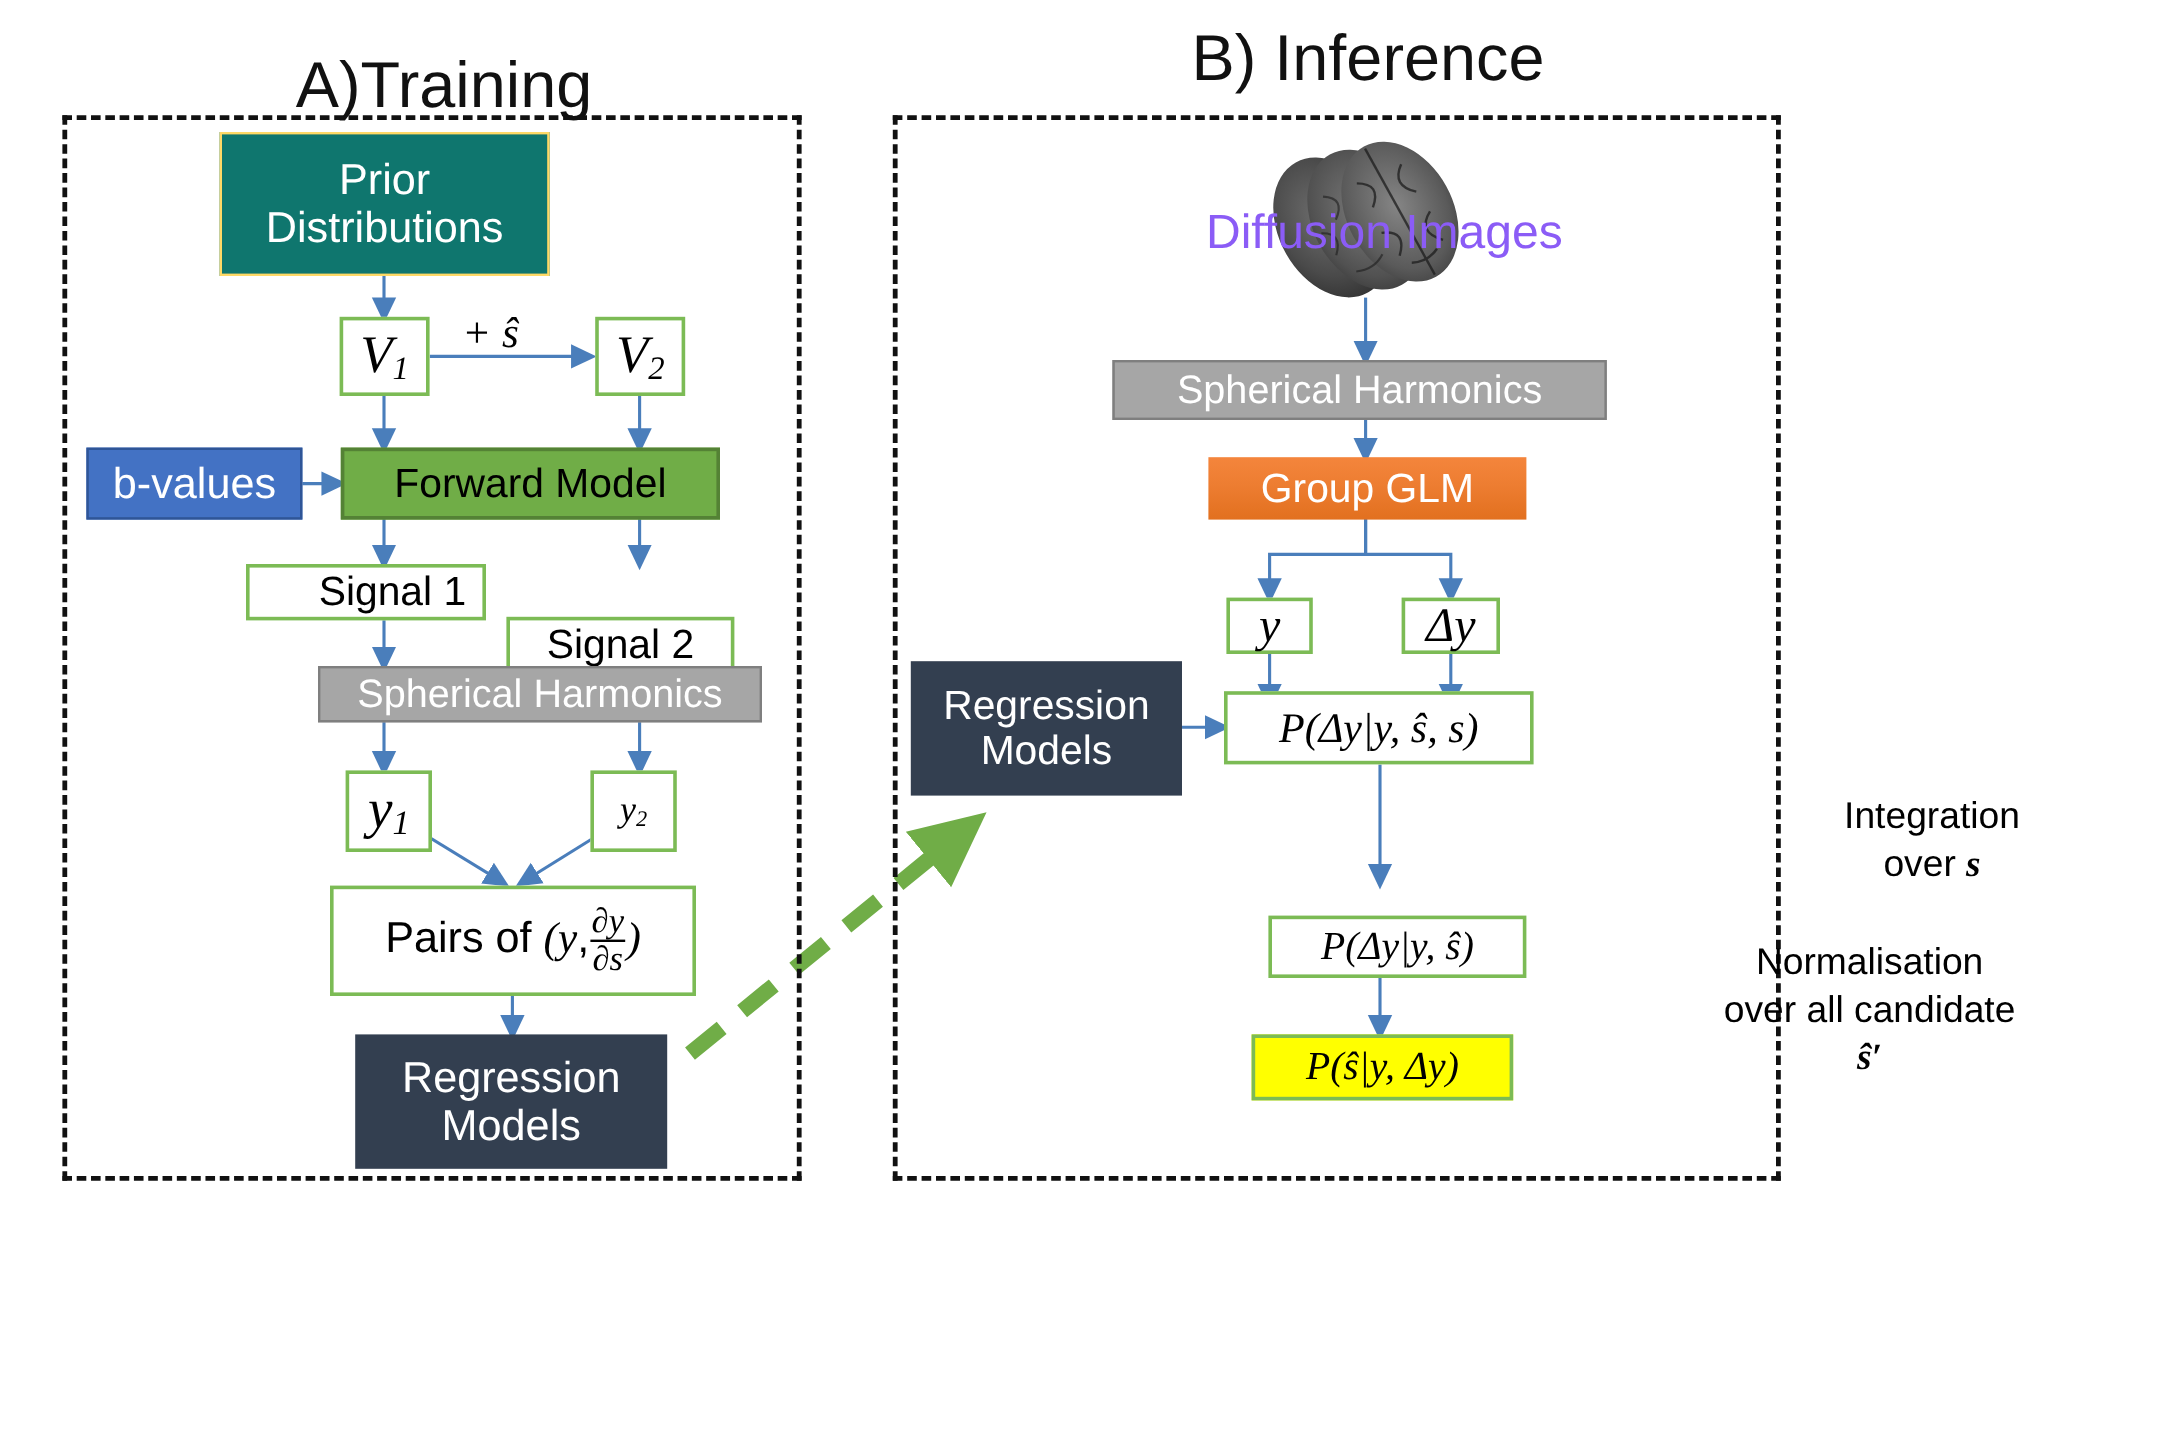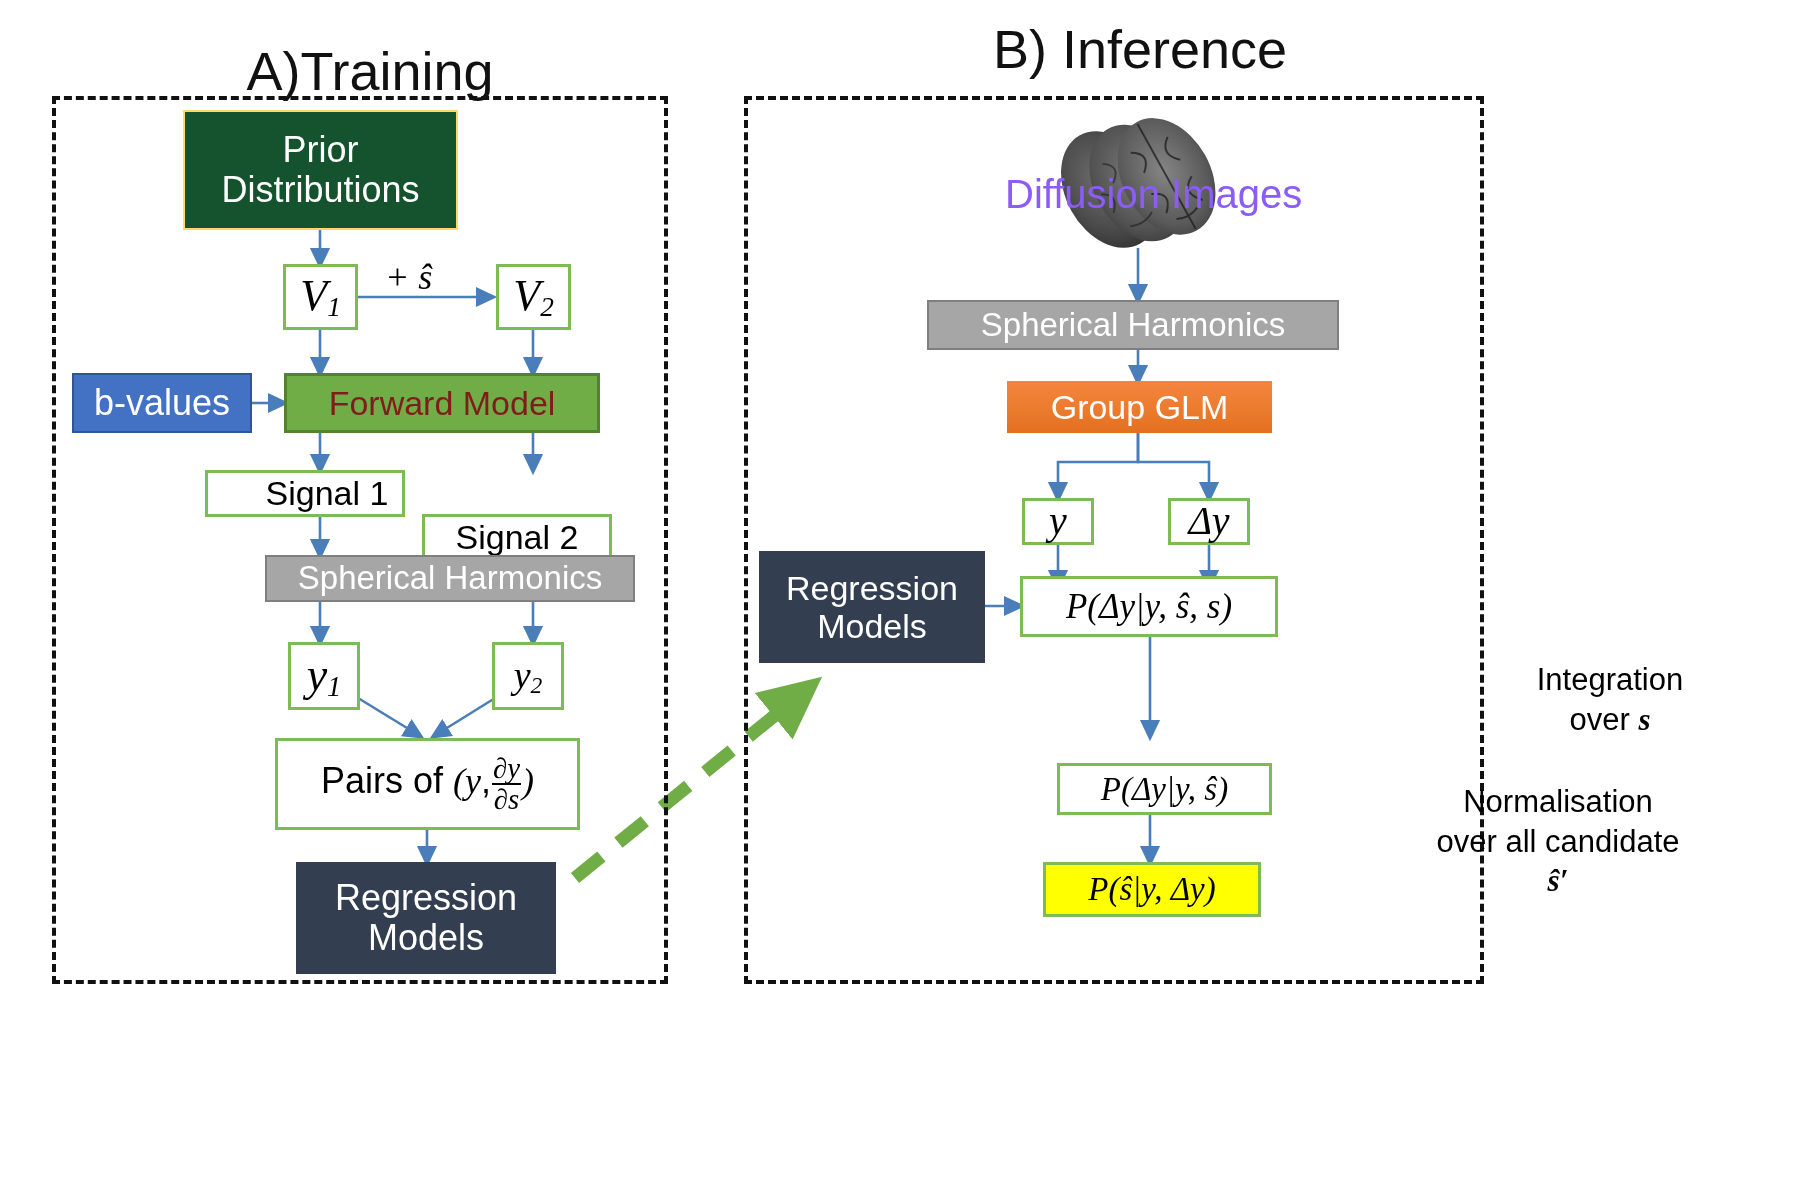--- a/index.html
+++ b/index.html
@@ -11,23 +11,23 @@
   
   .panel-title{font-size:54px;line-height:1;color:#111;text-align:center;white-space:nowrap;}
 
   
   .panel-frame{border:4px dashed #111;background:transparent;}
 
   
   .box{display:flex;align-items:center;justify-content:center;text-align:center;
        box-sizing:border-box;line-height:1.12;}
   .box-green-outline{border:3px solid #7cbb55;background:#fff;color:#000;}
-  .box-red{background:#14532d;border:2px solid #ffd966;color:#fff;}
+  .box-red{background:#0f766e;border:2px solid #ffd966;color:#fff;}
   .box-blue{background:#4372c4;border:2px solid #2f5597;color:#fff;}
-  .box-green{background:#70ad47;border:3px solid #548235;color:#7f1d1d;}
+  .box-green{background:#70ad47;border:3px solid #548235;color:#000000;}
   .box-grey{background:#a6a6a6;border:2px solid #7f7f7f;color:#fff;}
   .box-dark{background:#333f50;color:#fff;}
   .box-orange{background:linear-gradient(180deg,#f4853c 0%,#ed7d31 45%,#e2701f 100%);color:#fff;}
   .box-yellow{background:#ffff00;border:3px solid #7cbb55;color:#000;}
 
   .f-serif{font-family:"Liberation Serif",serif;font-style:italic;}
   .f-sans{font-family:"Liberation Sans",sans-serif;text-align:right;}
 
   .annot{font-size:31px;line-height:1.28;text-align:center;color:#000;}
 
@@ -137,21 +137,21 @@
   <div class="abs box box-green-outline" style="left:205px;top:470px;width:200px;height:47px;font-size:34px;padding-left:44px;">Signal 1</div>
 
   <div class="abs box box-green-outline" style="left:422px;top:470px;width:190px;height:47px;font-size:34px;margin-top:44px;">Signal 2</div>
 
   <div class="abs box box-grey" style="left:265px;top:555px;width:370px;height:47px;font-size:33px;">Spherical Harmonics</div>
 
   <div class="abs box box-green-outline f-serif" style="left:288px;top:642px;width:72px;height:68px;font-size:46px;">
     <span>y<span class="sub">1</span></span>
   </div>
 
-  <div class="abs box box-green-outline f-serif" style="left:492px;top:642px;width:72px;height:68px;font-size:38px;">
+  <div class="abs box box-green-outline f-serif" style="left:492px;top:642px;width:72px;height:68px;font-size:30px;">
     <span>y<span class="sub">2</span></span>
   </div>
 
   <div class="abs box box-green-outline" style="left:275px;top:738px;width:305px;height:92px;font-size:36px;">
     <span>
       <span class="f-sans">Pairs of&nbsp;</span><span class="f-serif">(y</span><span class="f-sans">,</span><span class="frac f-serif">
           <span class="num">∂y</span>
           <span class="den">∂s</span>
         </span><span class="f-serif">)</span>
     </span>

